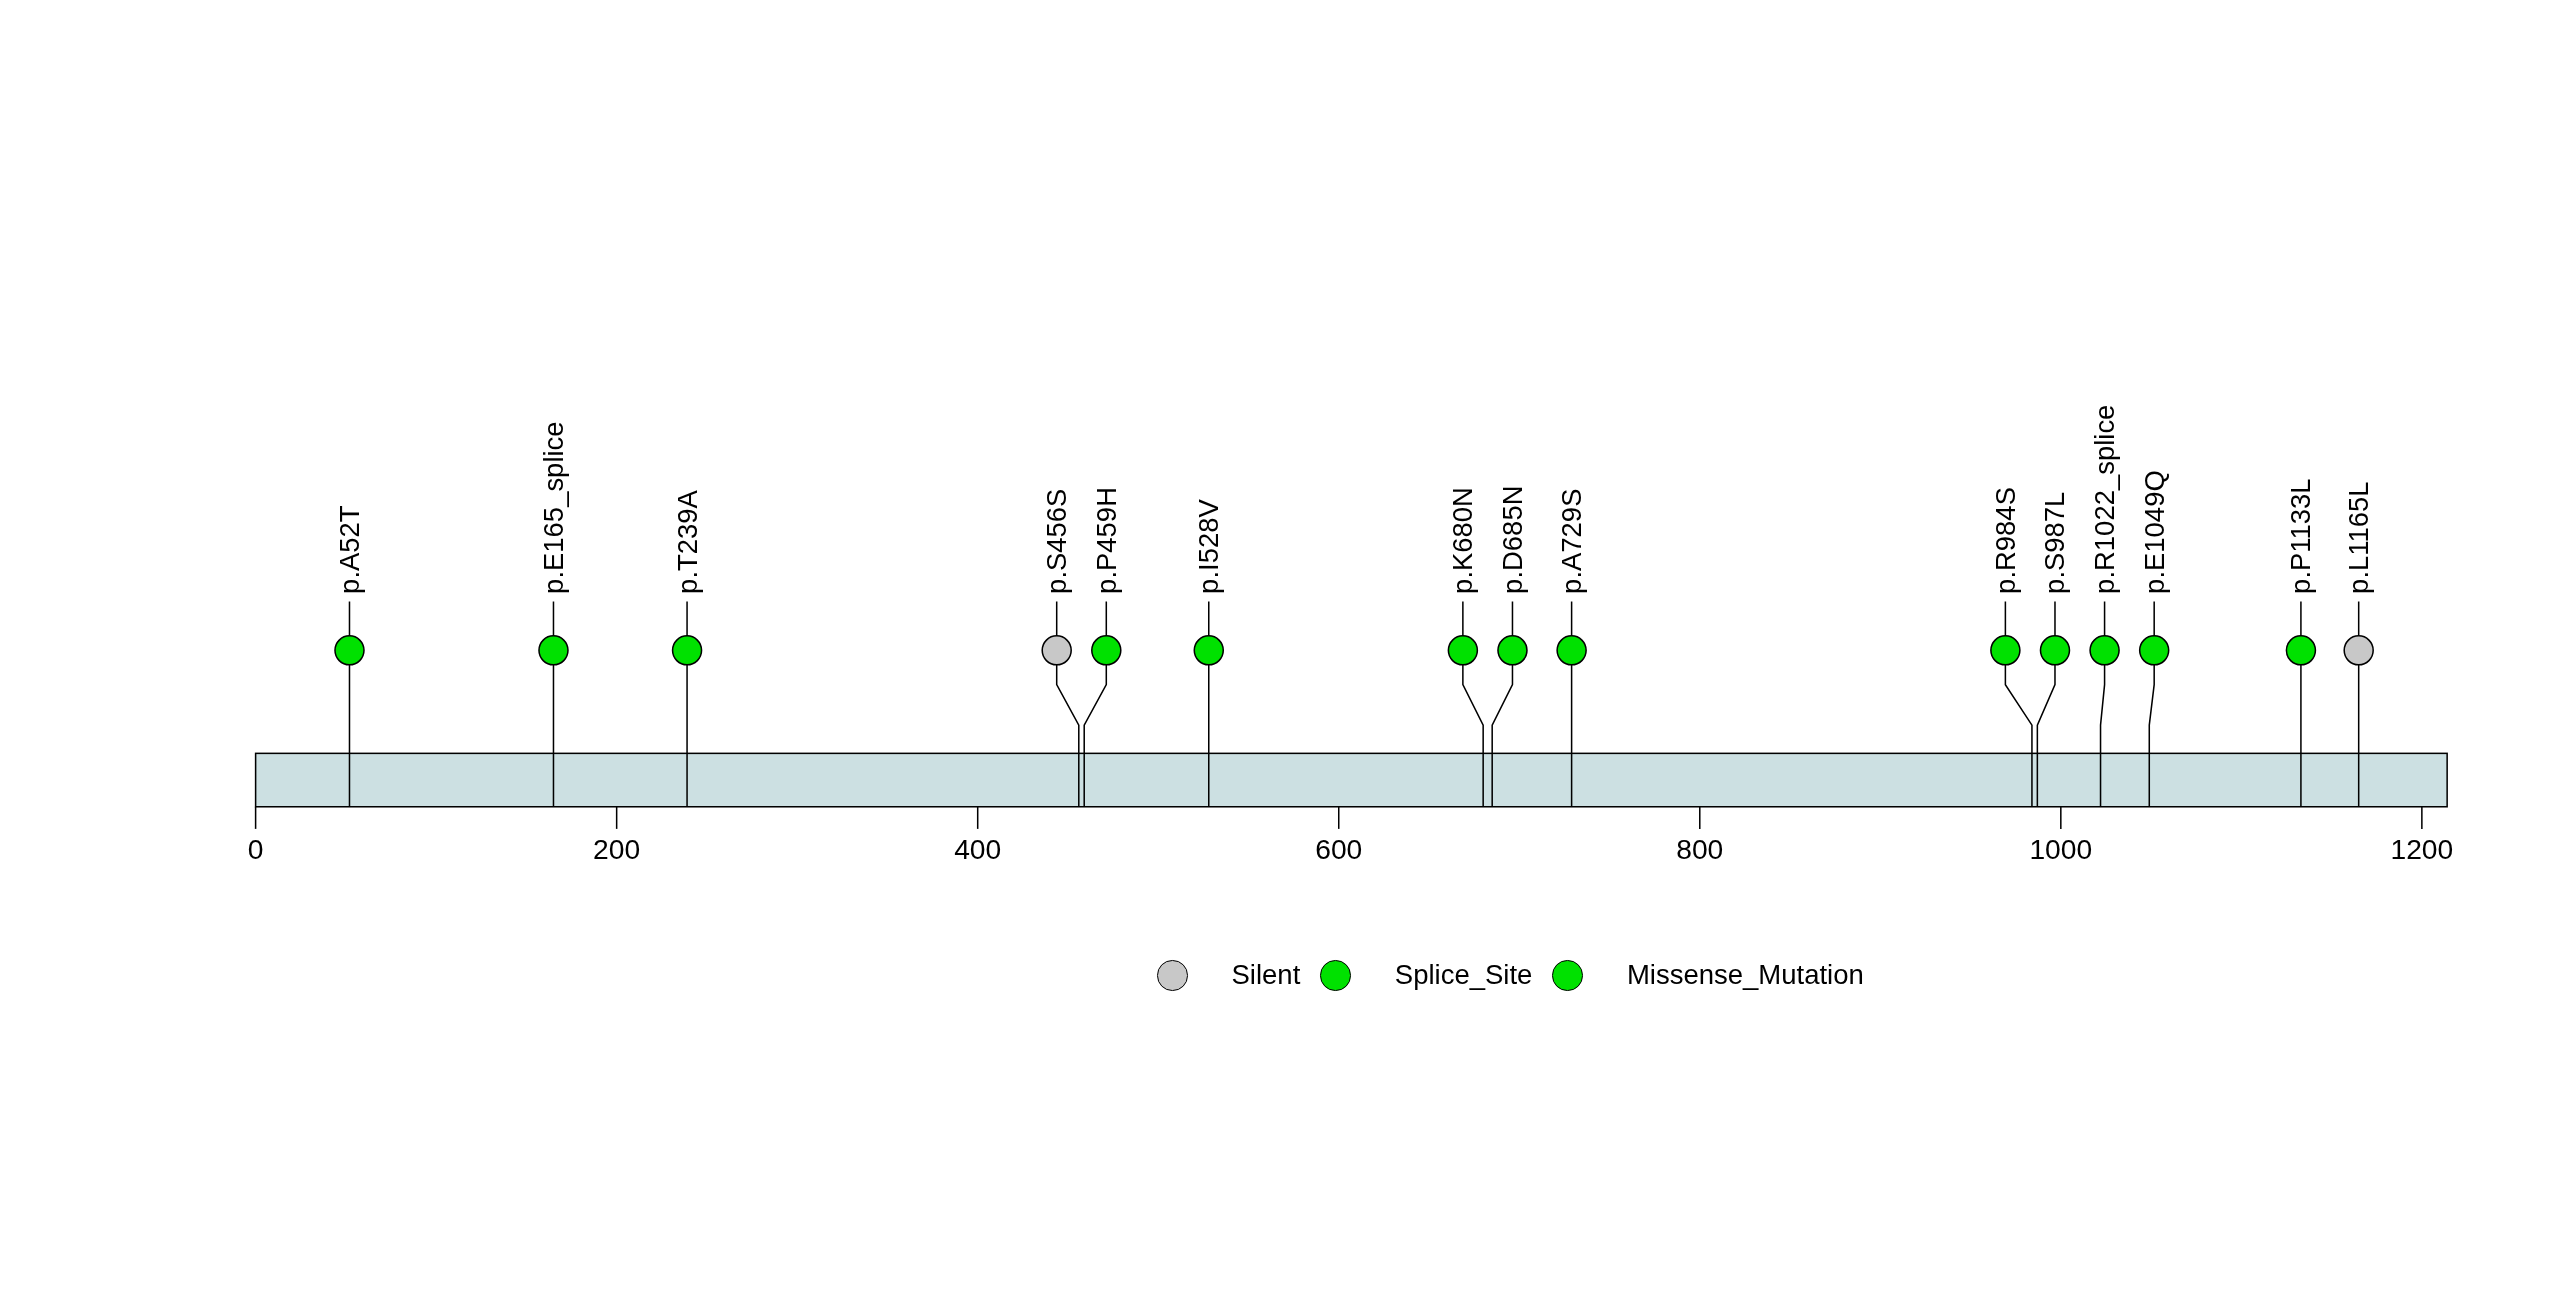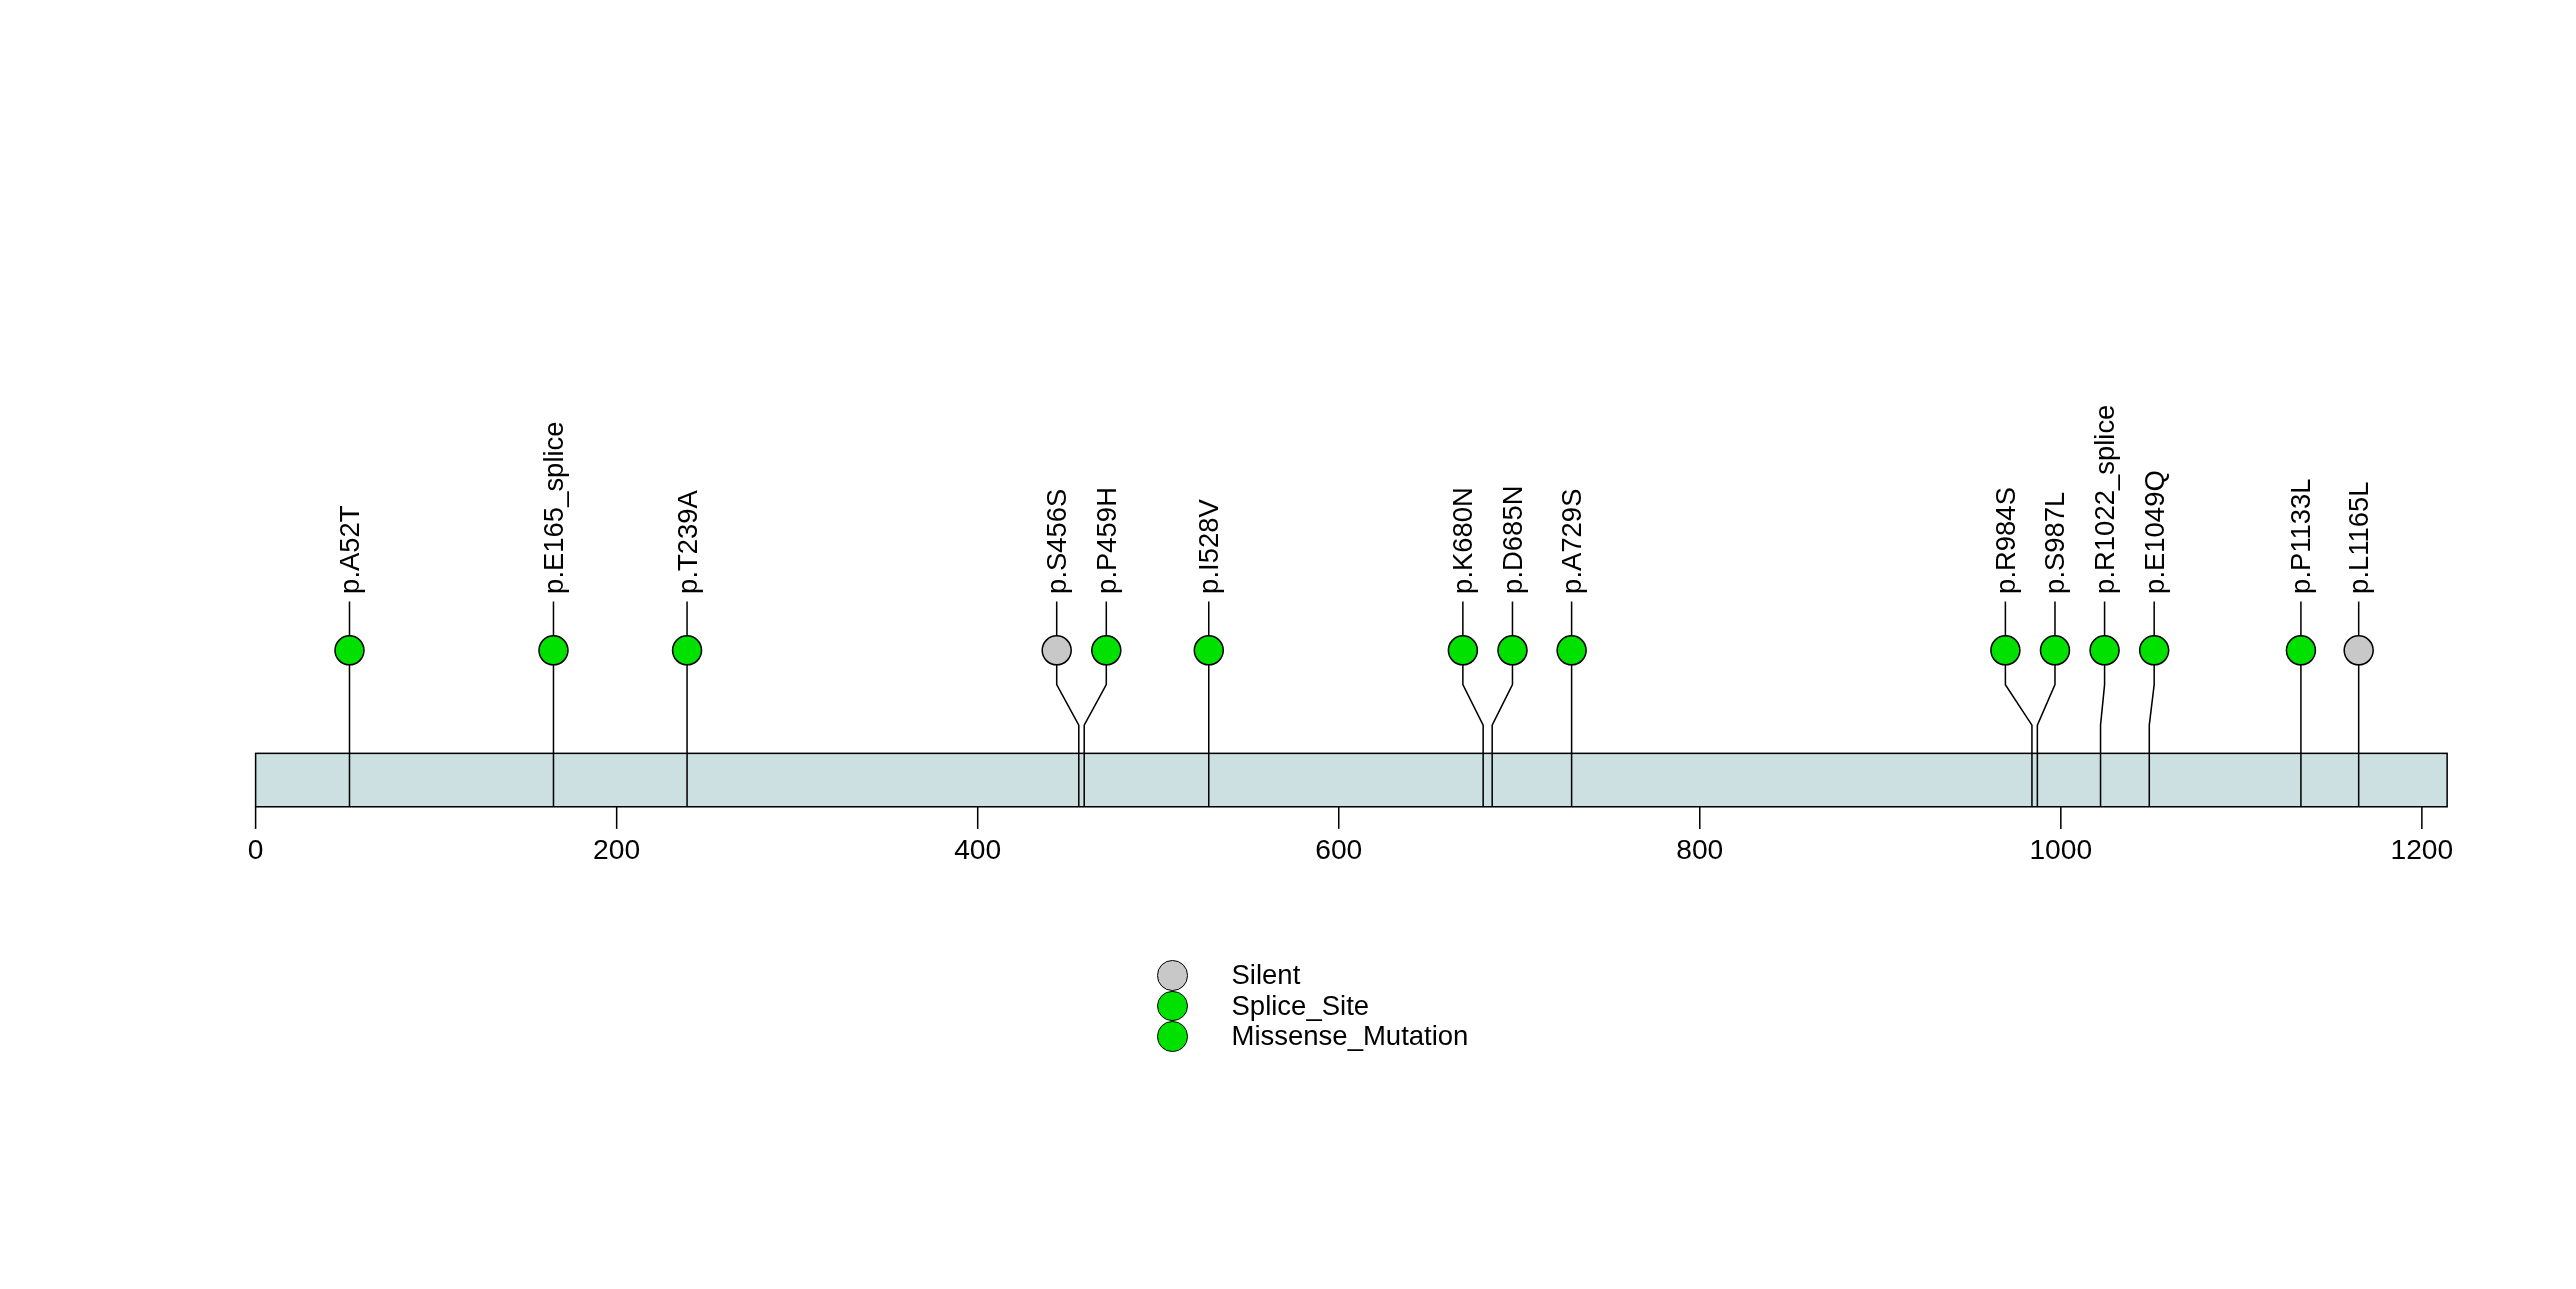--- a/index.html
+++ b/index.html
@@ -18,21 +18,22 @@
   #plot {
     position: absolute;
     left: 0;
     top: 0;
   }
   .legend {
     position: absolute;
     left: 1157px;
     top: 960px;
     display: flex;
-    flex-direction: column;
+    flex-direction: row;
+    gap: 20px;
   }
   .legend-row {
     display: flex;
     align-items: center;
     height: 30.5px;
   }
   .legend-dot {
     width: 30.5px;
     height: 30.5px;
     border-radius: 50%;

